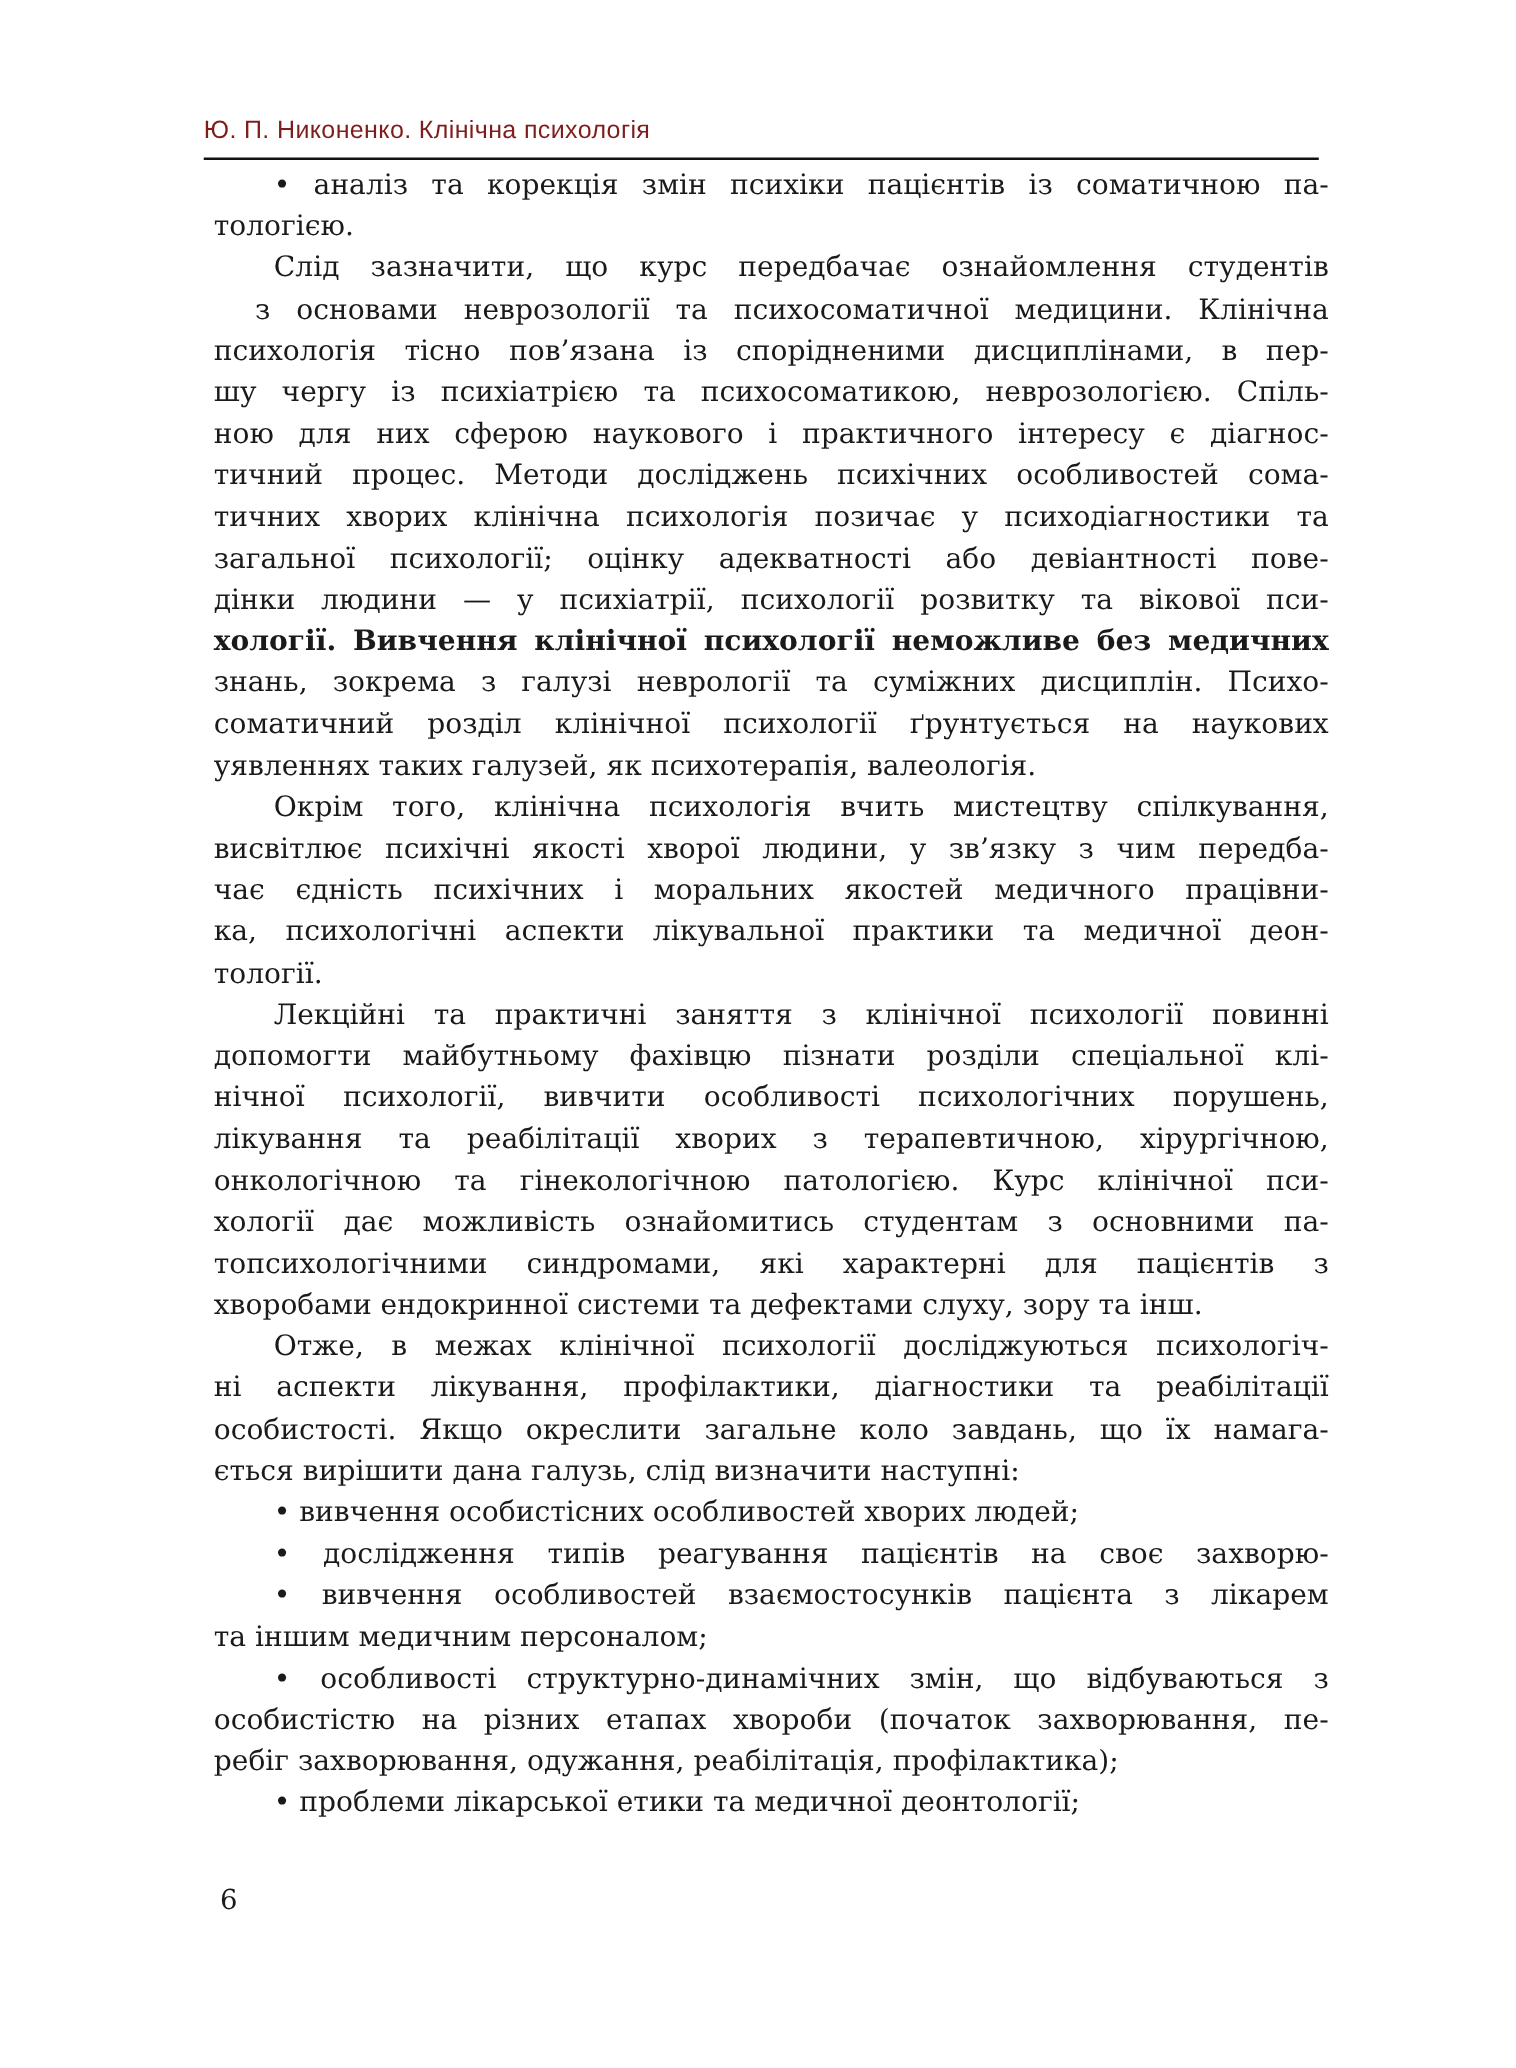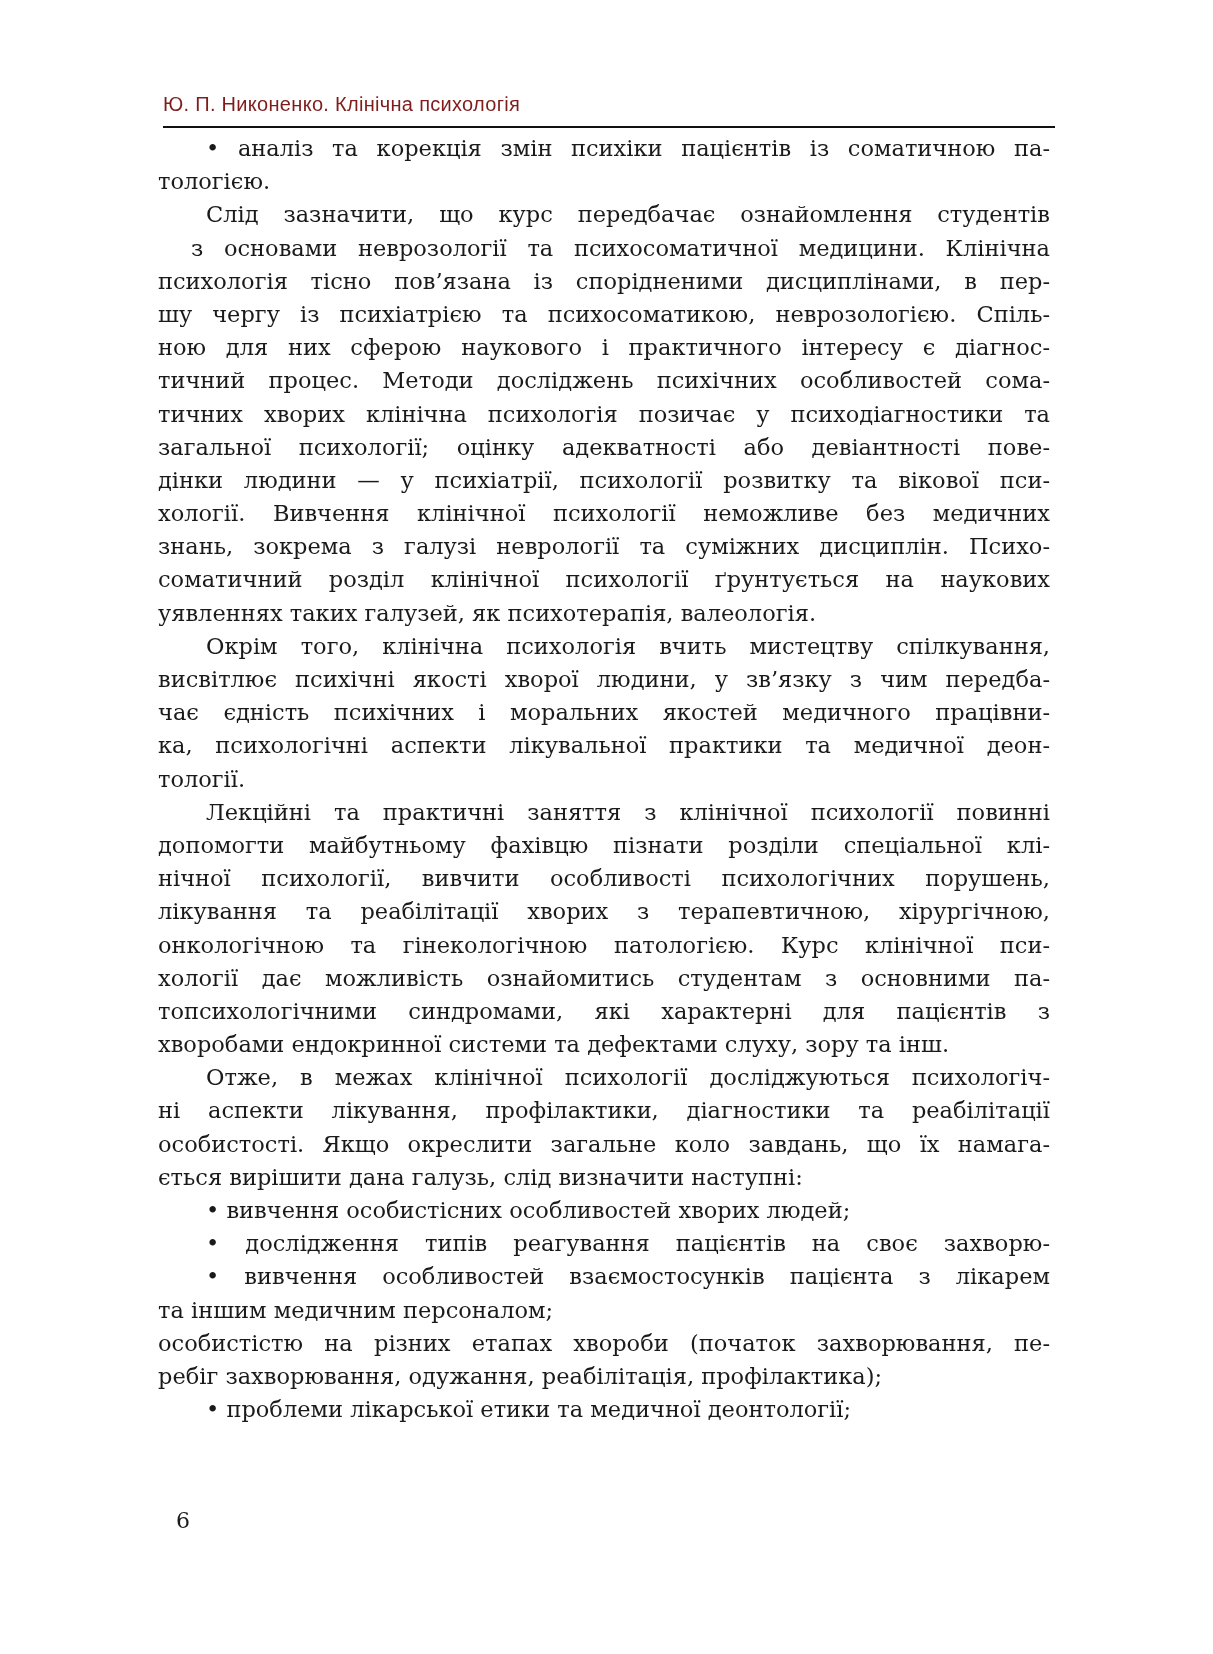--- a/index.html
+++ b/index.html
@@ -28,21 +28,21 @@
     .head-rule {
       position: absolute;
       left: 163px;
       top: 126px;
       width: 892px;
       height: 2px;
       background: #111111;
     }
     .body-text {
       position: absolute;
-      left: 158px;
+      left: 171px;
       top: 132px;
       width: 892px;
       font-family: "DejaVu Serif", "Liberation Serif", serif;
       font-size: 22.5px;
       line-height: 33.2px;
       color: #1a1a1a;
     }
     .line {
       display: block;
       white-space: nowrap;
@@ -77,21 +77,21 @@
     <span class="line last">тологією.</span>
     <span class="line indent"><span style="white-space: nowrap; word-spacing: 0px;">Слід зазначити, що курс передбачає ознайомлення студентів</span></span>
     <span class="line"><span style="white-space: nowrap; word-spacing: 0px; margin-left: 33px;">з основами неврозології та психосоматичної медицини. Клінічна</span></span>
     <span class="line"><span style="white-space: nowrap; word-spacing: 0px; margin-top: 16px;">психологія тісно пов’язана із спорідненими дисциплінами, в пер-</span></span>
     <span class="line"><span style="white-space: nowrap; word-spacing: 0px;">шу чергу із психіатрією та психосоматикою, неврозологією. Спіль-</span></span>
     <span class="line"><span style="white-space: nowrap; word-spacing: 0px;">ною для них сферою наукового і практичного інтересу є діагнос-</span></span>
     <span class="line"><span style="white-space: nowrap; word-spacing: 0px;">тичний процес. Методи досліджень психічних особливостей сома-</span></span>
     <span class="line"><span style="white-space: nowrap; word-spacing: 0px;">тичних хворих клінічна психологія позичає у психодіагностики та</span></span>
     <span class="line"><span style="white-space: nowrap; word-spacing: 0px;">загальної психології; оцінку адекватності або девіантності пове-</span></span>
     <span class="line"><span style="white-space: nowrap; word-spacing: 0px;">дінки людини — у психіатрії, психології розвитку та вікової пси-</span></span>
-    <span class="line"><span style="white-space: nowrap; word-spacing: 0px;">хології. Вивчення клінічної психології неможливе без медичних</span></span>
+    <span class="line"><span style="white-space: nowrap; word-spacing: 0px; font-weight: bold;">хології. Вивчення клінічної психології неможливе без медичних</span></span>
     <span class="line"><span style="white-space: nowrap; word-spacing: 0px;">знань, зокрема з галузі неврології та суміжних дисциплін. Психо-</span></span>
     <span class="line"><span style="white-space: nowrap; word-spacing: 0px;">соматичний розділ клінічної психології ґрунтується на наукових</span></span>
     <span class="line last">уявленнях таких галузей, як психотерапія, валеологія.</span>
     <span class="line indent"><span style="white-space: nowrap; word-spacing: 0px;">Окрім того, клінічна психологія вчить мистецтву спілкування,</span></span>
     <span class="line"><span style="white-space: nowrap; word-spacing: 0px;">висвітлює психічні якості хворої людини, у зв’язку з чим передба-</span></span>
     <span class="line"><span style="white-space: nowrap; word-spacing: 0px;">чає єдність психічних і моральних якостей медичного працівни-</span></span>
     <span class="line"><span style="white-space: nowrap; word-spacing: 0px;">ка, психологічні аспекти лікувальної практики та медичної деон-</span></span>
     <span class="line last">тології.</span>
     <span class="line indent"><span style="white-space: nowrap; word-spacing: 0px;">Лекційні та практичні заняття з клінічної психології повинні</span></span>
     <span class="line"><span style="white-space: nowrap; word-spacing: 0px;">допомогти майбутньому фахівцю пізнати розділи спеціальної клі-</span></span>
@@ -102,18 +102,19 @@
     <span class="line"><span style="white-space: nowrap; word-spacing: 0px;">топсихологічними синдромами, які характерні для пацієнтів з</span></span>
     <span class="line last">хворобами ендокринної системи та дефектами слуху, зору та інш.</span>
     <span class="line indent"><span style="white-space: nowrap; word-spacing: 0px;">Отже, в межах клінічної психології досліджуються психологіч-</span></span>
     <span class="line"><span style="white-space: nowrap; word-spacing: 0px;">ні аспекти лікування, профілактики, діагностики та реабілітації</span></span>
     <span class="line"><span style="white-space: nowrap; word-spacing: 0px;">особистості. Якщо окреслити загальне коло завдань, що їх намага-</span></span>
     <span class="line last">ється вирішити дана галузь, слід визначити наступні:</span>
     <span class="line indent last">• вивчення особистісних особливостей хворих людей;</span>
     <span class="line indent"><span style="white-space: nowrap; word-spacing: 0px;">• дослідження типів реагування пацієнтів на своє захворю-</span></span>
     <span class="line indent"><span style="white-space: nowrap; word-spacing: 0px;">• вивчення особливостей взаємостосунків пацієнта з лікарем</span></span>
     <span class="line last">та іншим медичним персоналом;</span>
+    <span class="line indent"><span style="white-space: nowrap; word-spacing: 0px;">• особливості структурно-динамічних змін, що відбуваються з</span></span>
     <span class="line"><span style="white-space: nowrap; word-spacing: 0px;">особистістю на різних етапах хвороби (початок захворювання, пе-</span></span>
     <span class="line last">ребіг захворювання, одужання, реабілітація, профілактика);</span>
     <span class="line indent last">• проблеми лікарської етики та медичної деонтології;</span>
   </div>
 
 <div class="page-number">6</div>
 
 </body></html>

